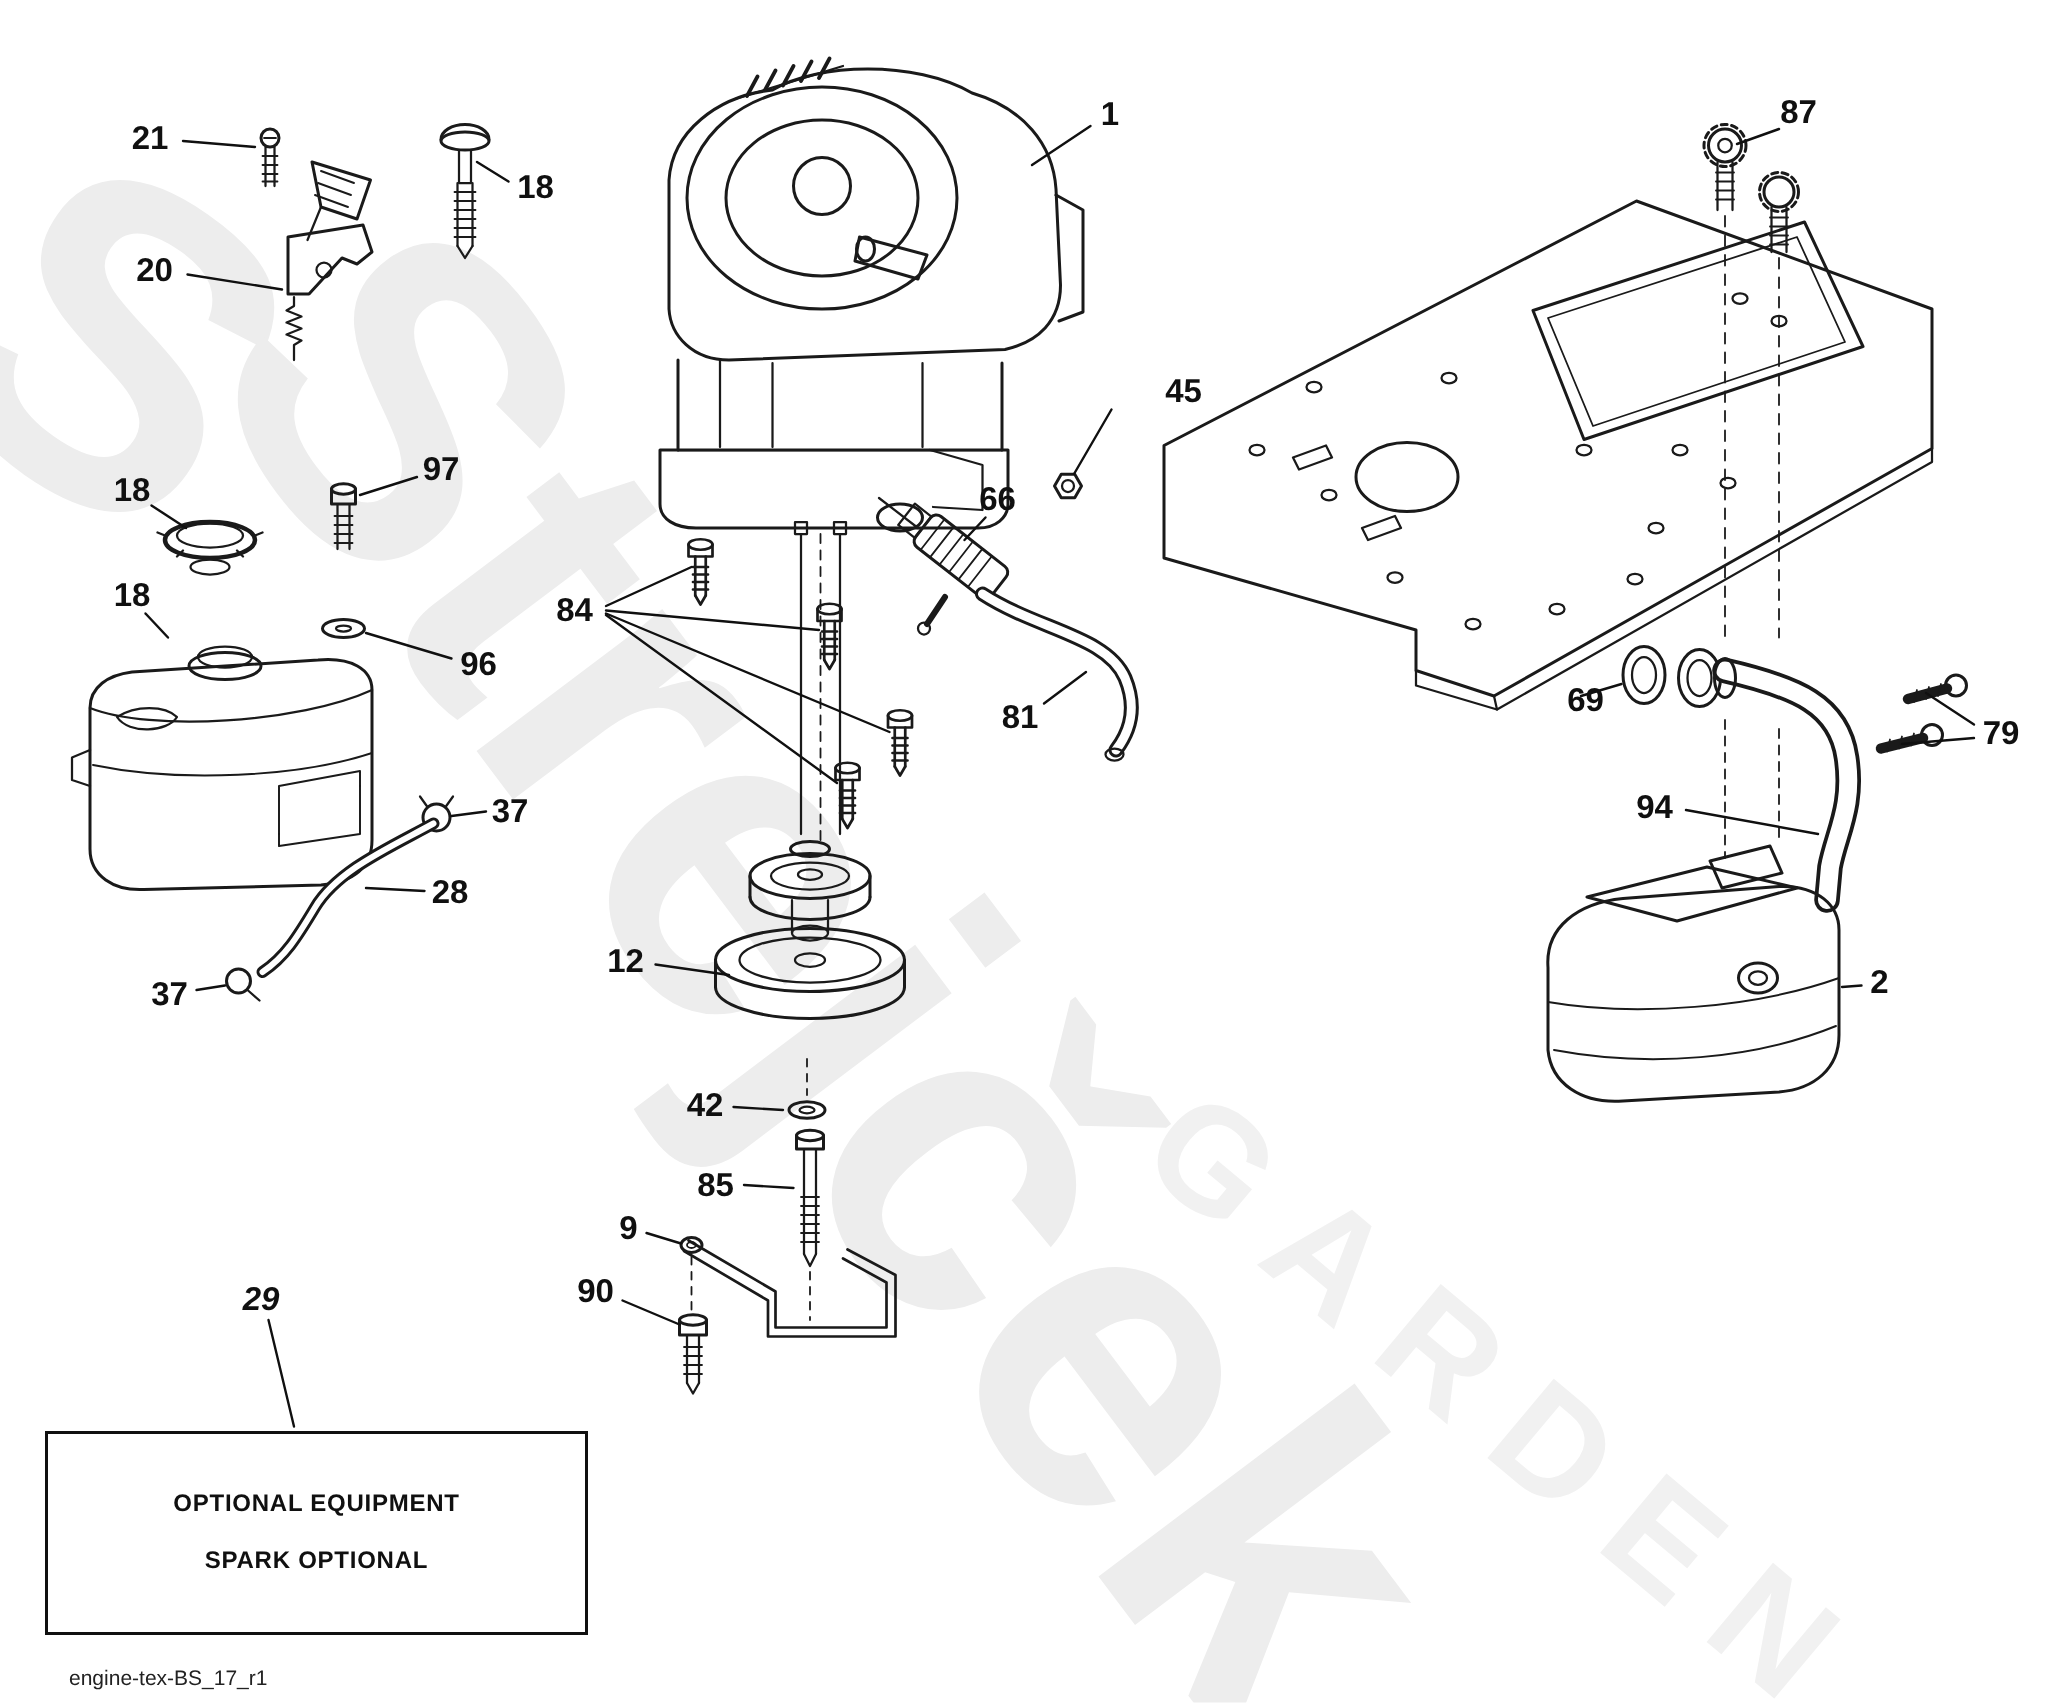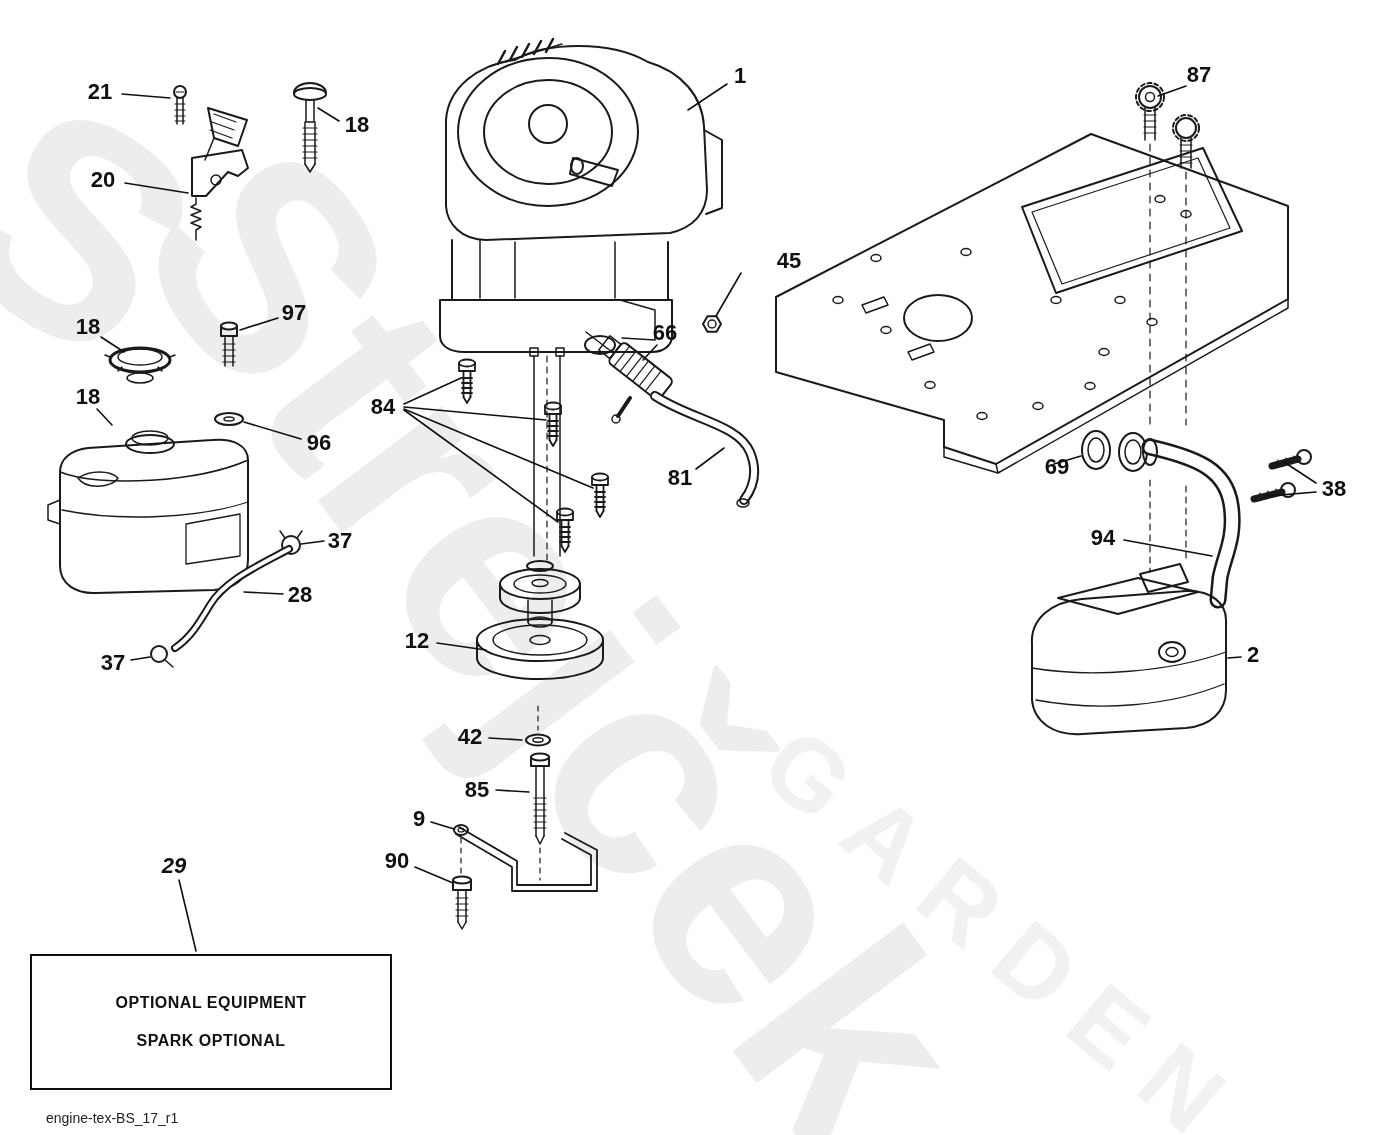--- a/index.html
+++ b/index.html
@@ -323,21 +323,21 @@
       <div class="callout" style="left: 1199px; top: 75px;">87</div>
       <div class="callout" style="left: 745px; top: 261px; margin-left: 44px;">45</div>
       <div class="callout" style="left: 88px; top: 327px;">18</div>
       <div class="callout" style="left: 294px; top: 313px;">97</div>
       <div class="callout" style="left: 665px; top: 333px;">66</div>
       <div class="callout" style="left: 88px; top: 397px;">18</div>
       <div class="callout" style="left: 383px; top: 407px;">84</div>
       <div class="callout" style="left: 319px; top: 443px;">96</div>
       <div class="callout" style="left: 680px; top: 478px;">81</div>
       <div class="callout" style="left: 1037px; top: 467px; margin-left: 20px;">69</div>
-      <div class="callout" style="left: 1334px; top: 489px;">38</div>
+      <div class="callout" style="left: 1334px; top: 489px;">79</div>
       <div class="callout" style="left: 340px; top: 541px;">37</div>
       <div class="callout" style="left: 1103px; top: 538px;">94</div>
       <div class="callout" style="left: 300px; top: 595px;">28</div>
       <div class="callout" style="left: 417px; top: 641px;">12</div>
       <div class="callout" style="left: 1253px; top: 655px;">2</div>
       <div class="callout" style="left: 113px; top: 663px;">37</div>
       <div class="callout" style="left: 470px; top: 737px;">42</div>
       <div class="callout" style="left: 477px; top: 790px;">85</div>
       <div class="callout" style="left: 419px; top: 819px;">9</div>
       <div class="callout" style="left: 397px; top: 861px;">90</div>

